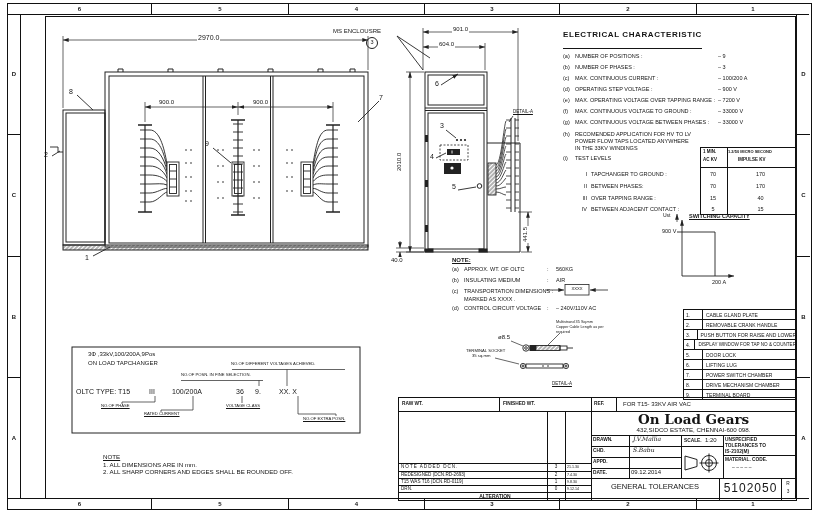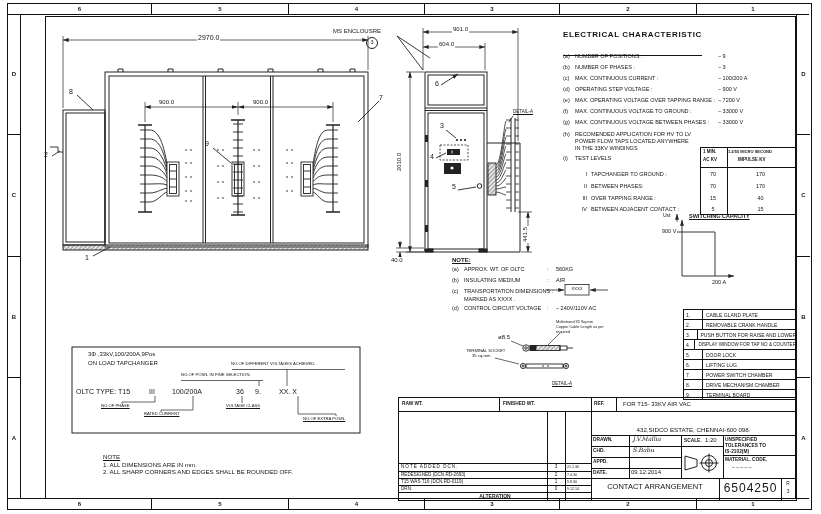--- a/index.html
+++ b/index.html
@@ -328,21 +328,21 @@
   <div class="t s55" style="left:556px;top:305px;">– 240V/110V AC</div>
 
   <div class="t s6 wbg" style="left:497px;top:334px;">ø8.5</div>
   <div class="t s38" style="left:556px;top:320px;">Multistrand 35 Sq.mm</div>
   <div class="t s38" style="left:556px;top:325px;">Copper Cable Length as per</div>
   <div class="t s38" style="left:556px;top:330px;">required</div>
   <div class="t s42" style="left:466px;top:349px;">TERMINAL SOCKET</div>
   <div class="t s42" style="left:472px;top:354px;">35 sq.mm</div>
   <div class="t s45 u" style="left:552px;top:381px;">DETAIL-A</div>
 
-  <div class="t b" style="left:563px;top:31px;font-size:8px;letter-spacing:.6px;border-bottom:1px solid #151515;padding-bottom:15px;">ELECTRICAL CHARACTERISTIC</div>
+  <div class="t b" style="left:563px;top:31px;font-size:8px;letter-spacing:.6px;border-bottom:1px solid #151515;padding-bottom:8px;">ELECTRICAL CHARACTERISTIC</div>
   <div class="t s55" style="left:563px;top:53px;">(a)</div>
   <div class="t s55" style="left:575px;top:53px;">NUMBER OF POSITIONS :</div>
   <div class="t s55" style="left:718px;top:53px;">– 9</div>
   <div class="t s55" style="left:563px;top:64px;">(b)</div>
   <div class="t s55" style="left:575px;top:64px;">NUMBER OF PHASES :</div>
   <div class="t s55" style="left:718px;top:64px;">– 3</div>
   <div class="t s55" style="left:563px;top:75px;">(c)</div>
   <div class="t s55" style="left:575px;top:75px;">MAX. CONTINUOUS CURRENT :</div>
   <div class="t s55" style="left:718px;top:75px;">– 100/200 A</div>
   <div class="t s55" style="left:563px;top:86px;">(d)</div>
@@ -477,20 +477,21 @@
     <div class="t" style="left:168px;top:67px;font-size:3.6px;">21.1.30</div>
     <div class="t" style="left:168px;top:75px;font-size:3.6px;">7.4.30</div>
     <div class="t" style="left:168px;top:82px;font-size:3.6px;">9.8.30</div>
     <div class="t" style="left:168px;top:89px;font-size:3.6px;">9.12.14</div>
     <div class="t s5 b ctr" style="left:0;top:95.5px;width:192px;">ALTERATION</div>
 
     <div class="hl" style="left:192px;top:13px;width:205px;"></div>
     <div class="vl" style="left:217px;top:0;height:13px;"></div>
     <div class="t s48 b" style="left:195px;top:3px;">REF.</div>
     <div class="t s6" style="left:224px;top:2.5px;">FOR T15- 33KV AIR VAC</div>
+    <div class="t serif b ctr" style="left:192px;top:14px;width:205px;font-size:13.5px;">On Load Gears</div>
     <div class="t s62 ctr" style="left:192px;top:29px;width:205px;">432,SIDCO ESTATE, CHENNAI-600 098.</div>
     <div class="hl" style="left:192px;top:37px;width:205px;"></div>
 
     <div class="vl" style="left:230px;top:37px;height:43px;"></div>
     <div class="vl" style="left:282px;top:37px;height:43px;"></div>
     <div class="vl" style="left:324px;top:37px;height:43px;"></div>
     <div class="hl" style="left:192px;top:48px;width:90px;"></div>
     <div class="hl" style="left:192px;top:59px;width:90px;"></div>
     <div class="hl" style="left:192px;top:69.5px;width:90px;"></div>
     <div class="hl" style="left:282px;top:48px;width:42px;"></div>
@@ -517,19 +518,19 @@
         <path d="M2,6 L14,9.5 L14,16.5 L2,20 Z"></path>
         <circle cx="26" cy="13" r="7.5"></circle>
           <circle cx="26" cy="13" r="3.5"></circle>
         <line x1="16.5" y1="13" x2="35.5" y2="13"></line>
           <line x1="26" y1="3.5" x2="26" y2="22.5"></line>
       </g>
     </svg>
 
     <div class="vl" style="left:320px;top:80px;height:22px;"></div>
     <div class="vl" style="left:382px;top:80px;height:22px;"></div>
-    <div class="t s75 ctr" style="left:192px;top:85px;width:128px;">CONTACT ARRANGEMENT</div>
-    <div class="t s12 ctr" style="left:321px;top:84px;width:61px;letter-spacing:1px;">6504250</div>
+    <div class="t s75 ctr" style="left:192px;top:85px;width:128px;">GENERAL TOLERANCES</div>
+    <div class="t s12 ctr" style="left:321px;top:84px;width:61px;letter-spacing:1px;">5102050</div>
     <div class="t s48 ctr" style="left:382px;top:83px;width:14px;">R</div>
     <div class="t s48 ctr" style="left:382px;top:91px;width:14px;">3</div>
   </div>
 
 </div>
 
 </body></html>

